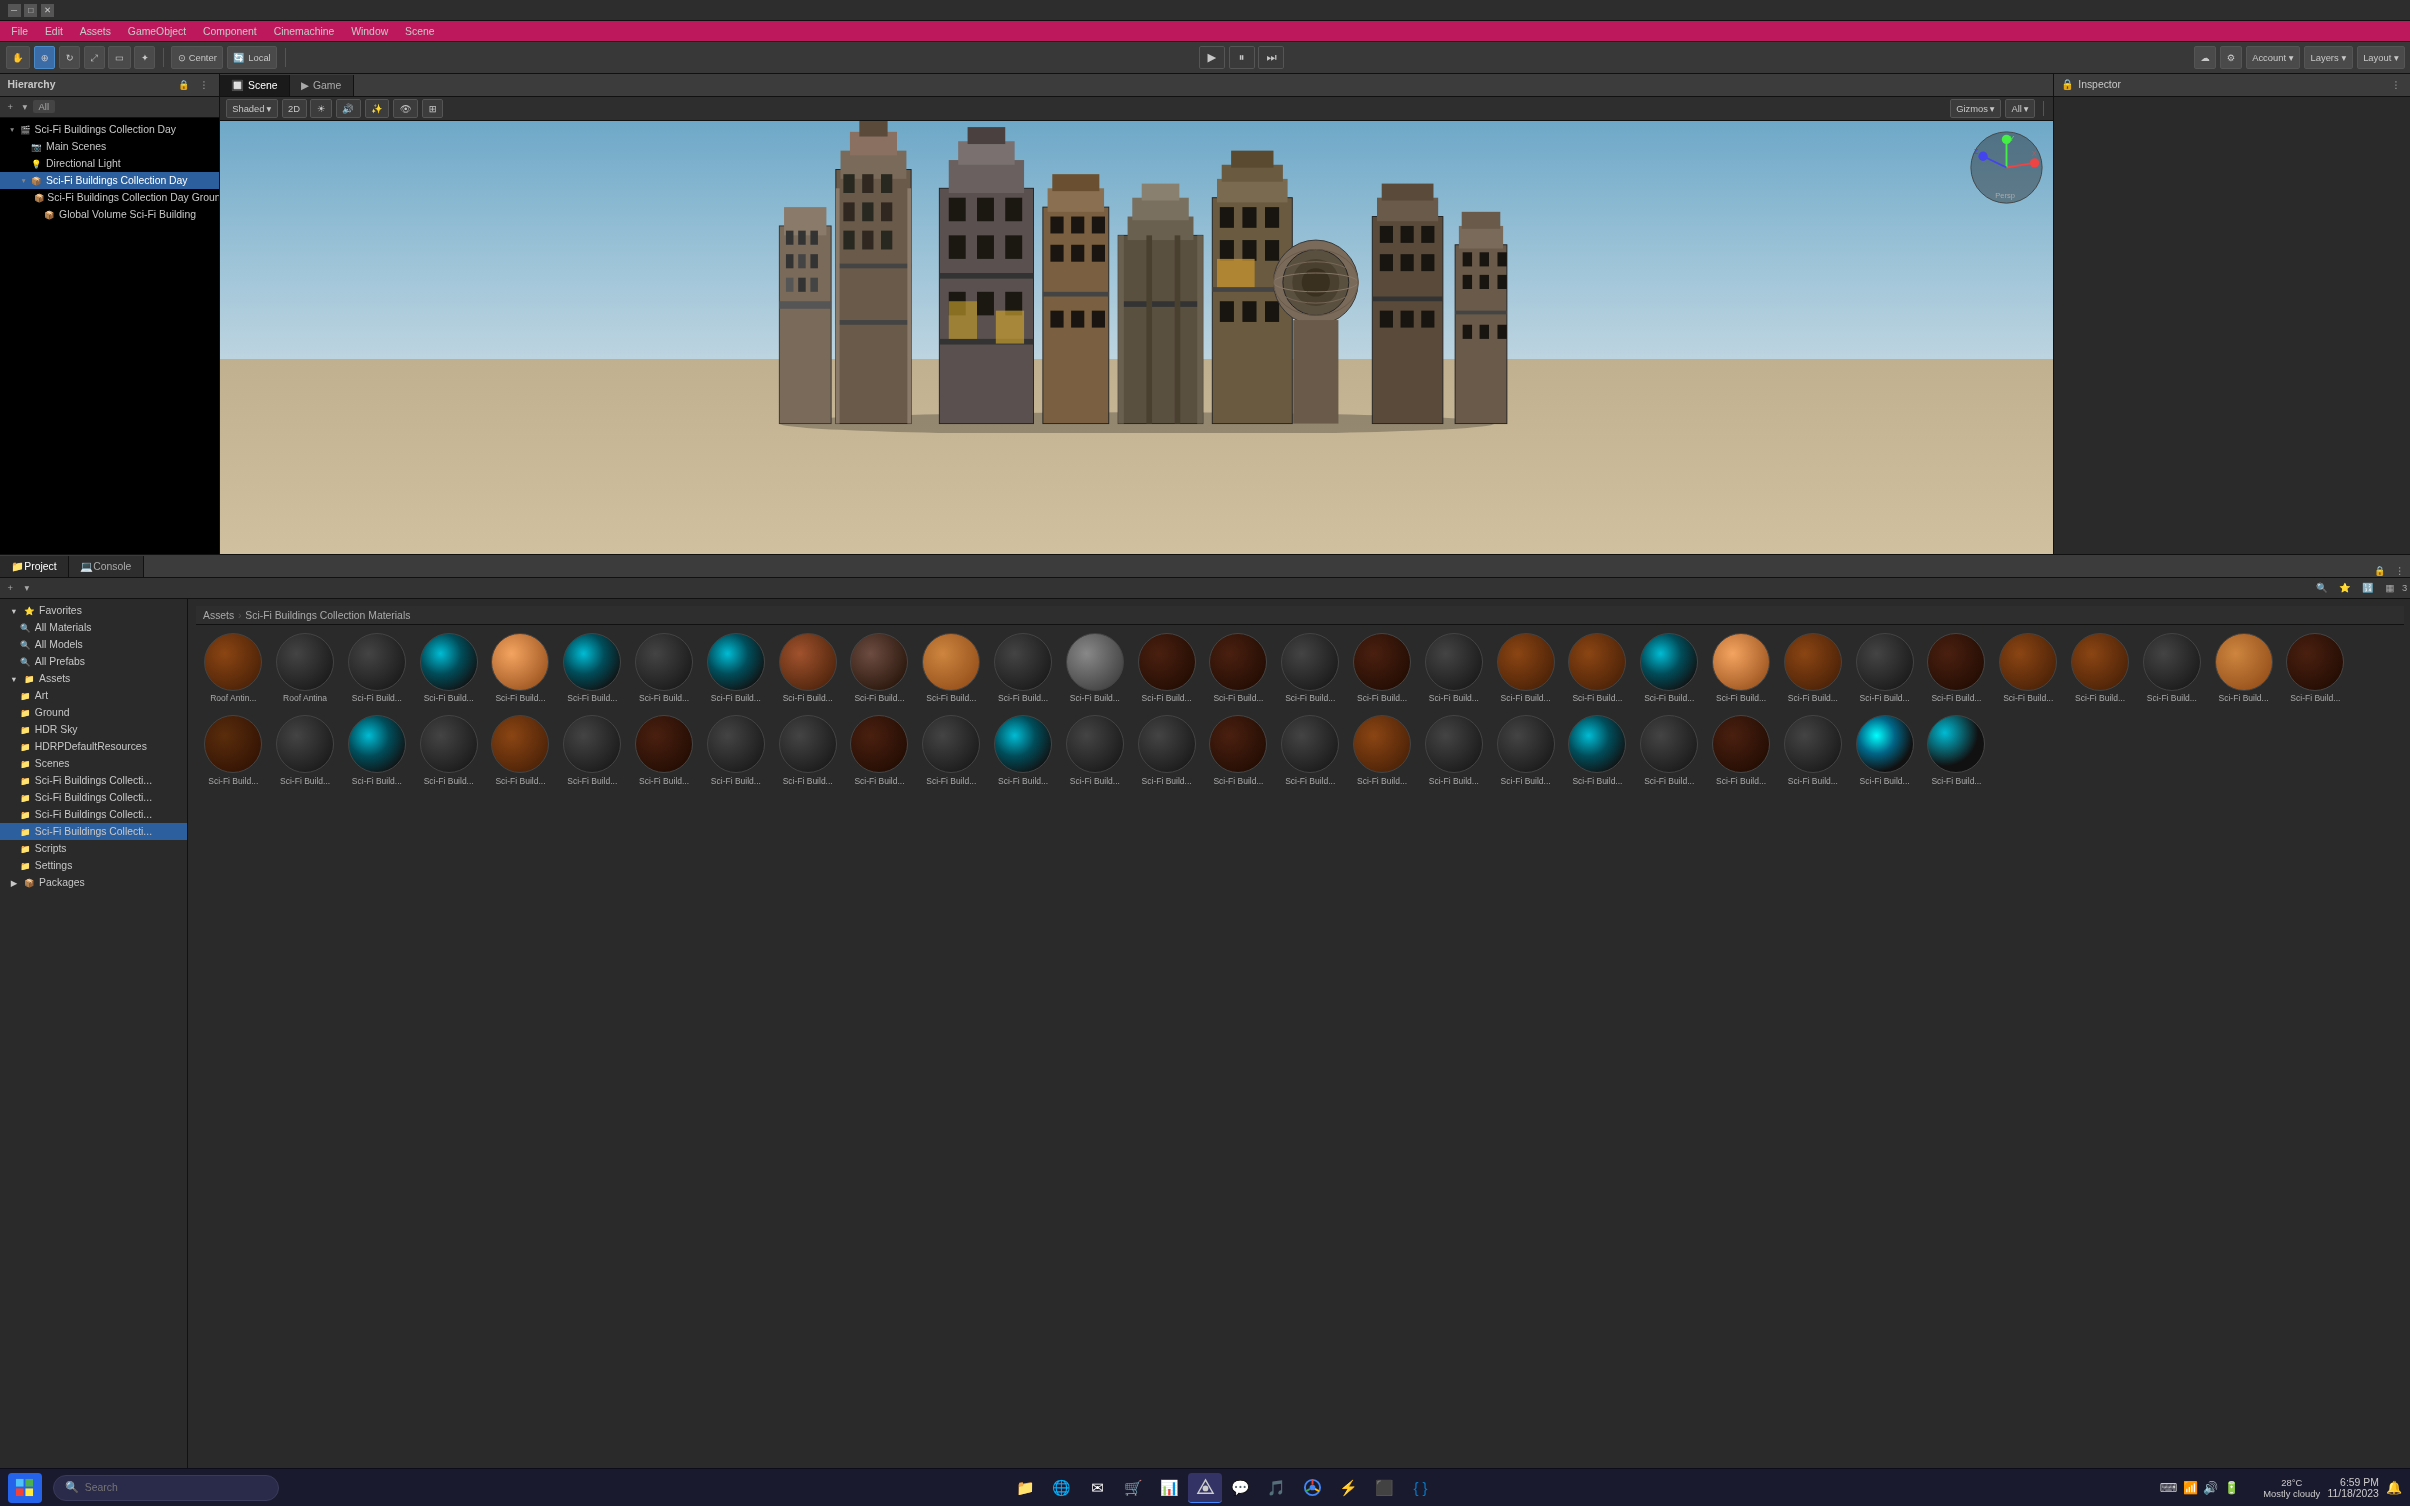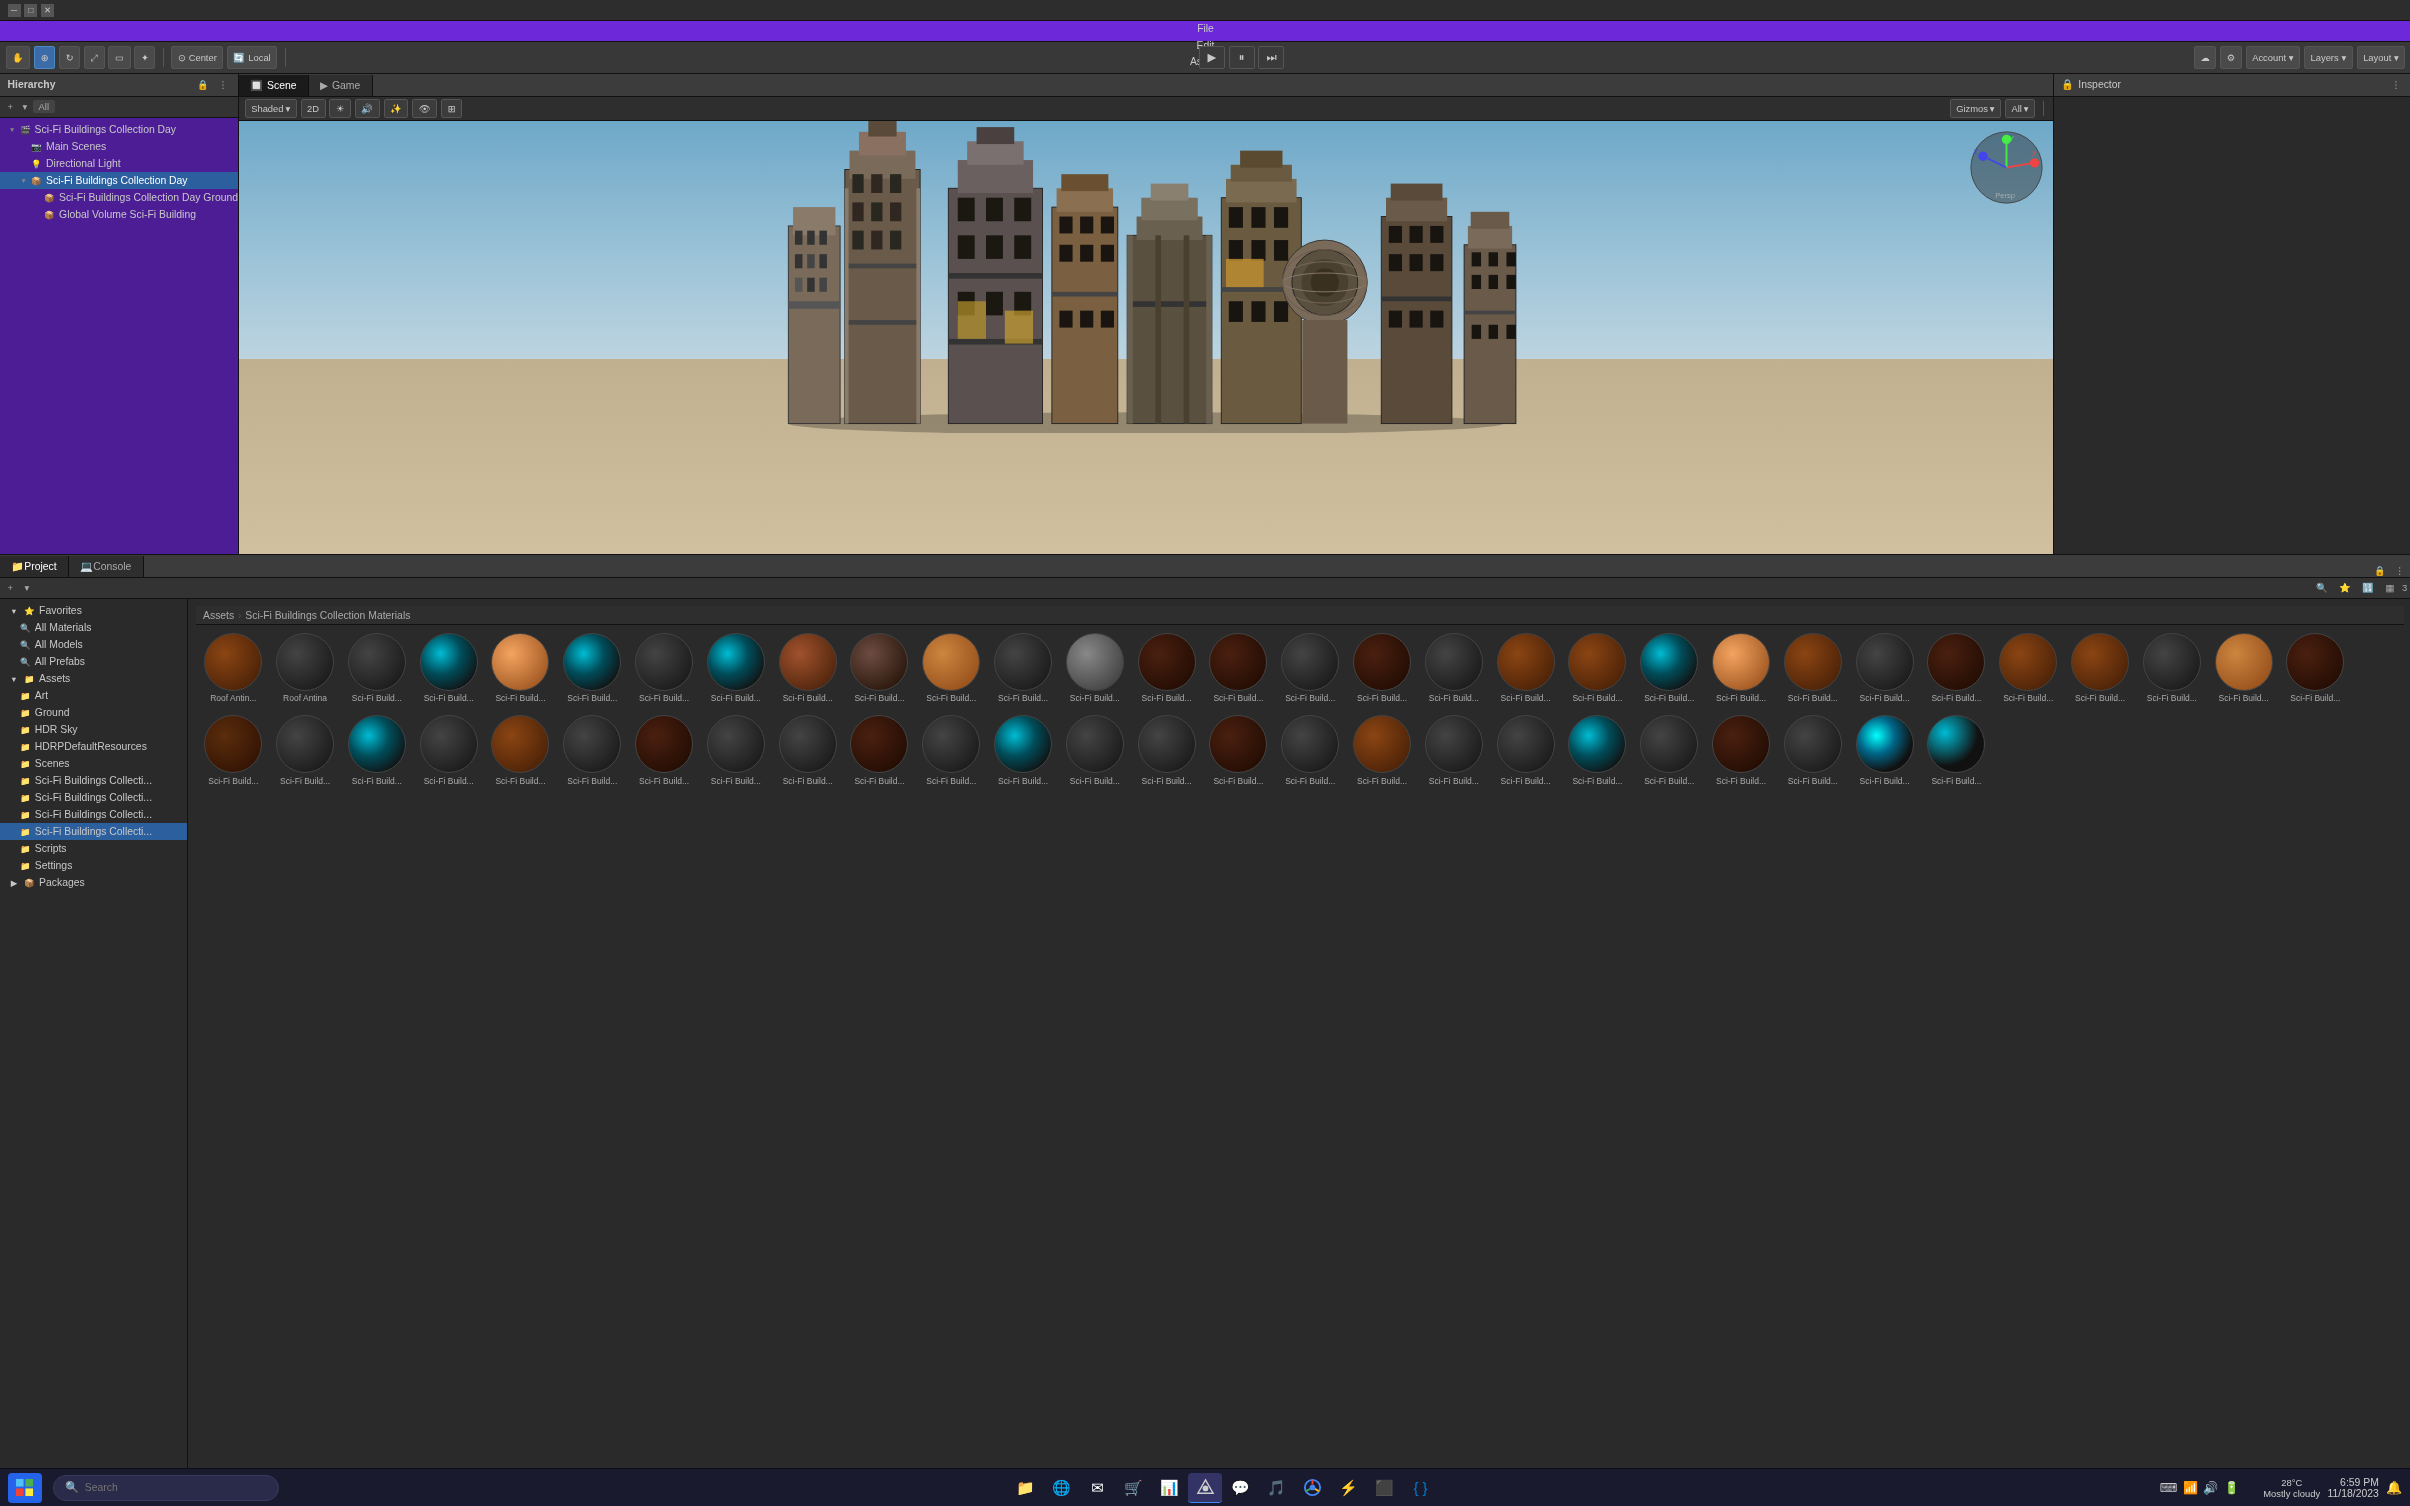--- a/index.html
+++ b/index.html
@@ -34,29 +34,28 @@
       color: #ccc;
       font-size: 8.5px;
       display: flex; align-items: center; justify-content: center;
       cursor: pointer;
     }
 
     
     #menu-bar {
       width: 100%;
       height: 21px;
-      background: #6d28d9;
+      background: #be185d;
       display: flex;
       align-items: center;
       padding: 0 3.8px;
       font-size: 10.4px;
       color: #c8c8c8;
       border-bottom: 0.9px solid #111;
       gap: 1.9px;
-      flex-direction: column;
     }
     .menu-item {
       padding: 1.9px 7.5px;
       cursor: pointer;
       border-radius: 1.9px;
     }
 
     
     #toolbar {
       width: 100%;
@@ -102,22 +101,22 @@
 
     
     #main-layout {
       display: flex;
       width: 100%;
       height: calc(100% - 73px - 28px - 21px);
     }
 
     
     #hierarchy-panel {
-      width: 239px;
-      background: #4c1d95;
+      width: 220px;
+      background: #000000;
       border-right: 0.9px solid #111;
       display: flex;
       flex-direction: column;
       flex-shrink: 0;
     }
     .panel-header {
       height: 22.6px;
       background: #3c3c3c;
       display: flex;
       align-items: center;

